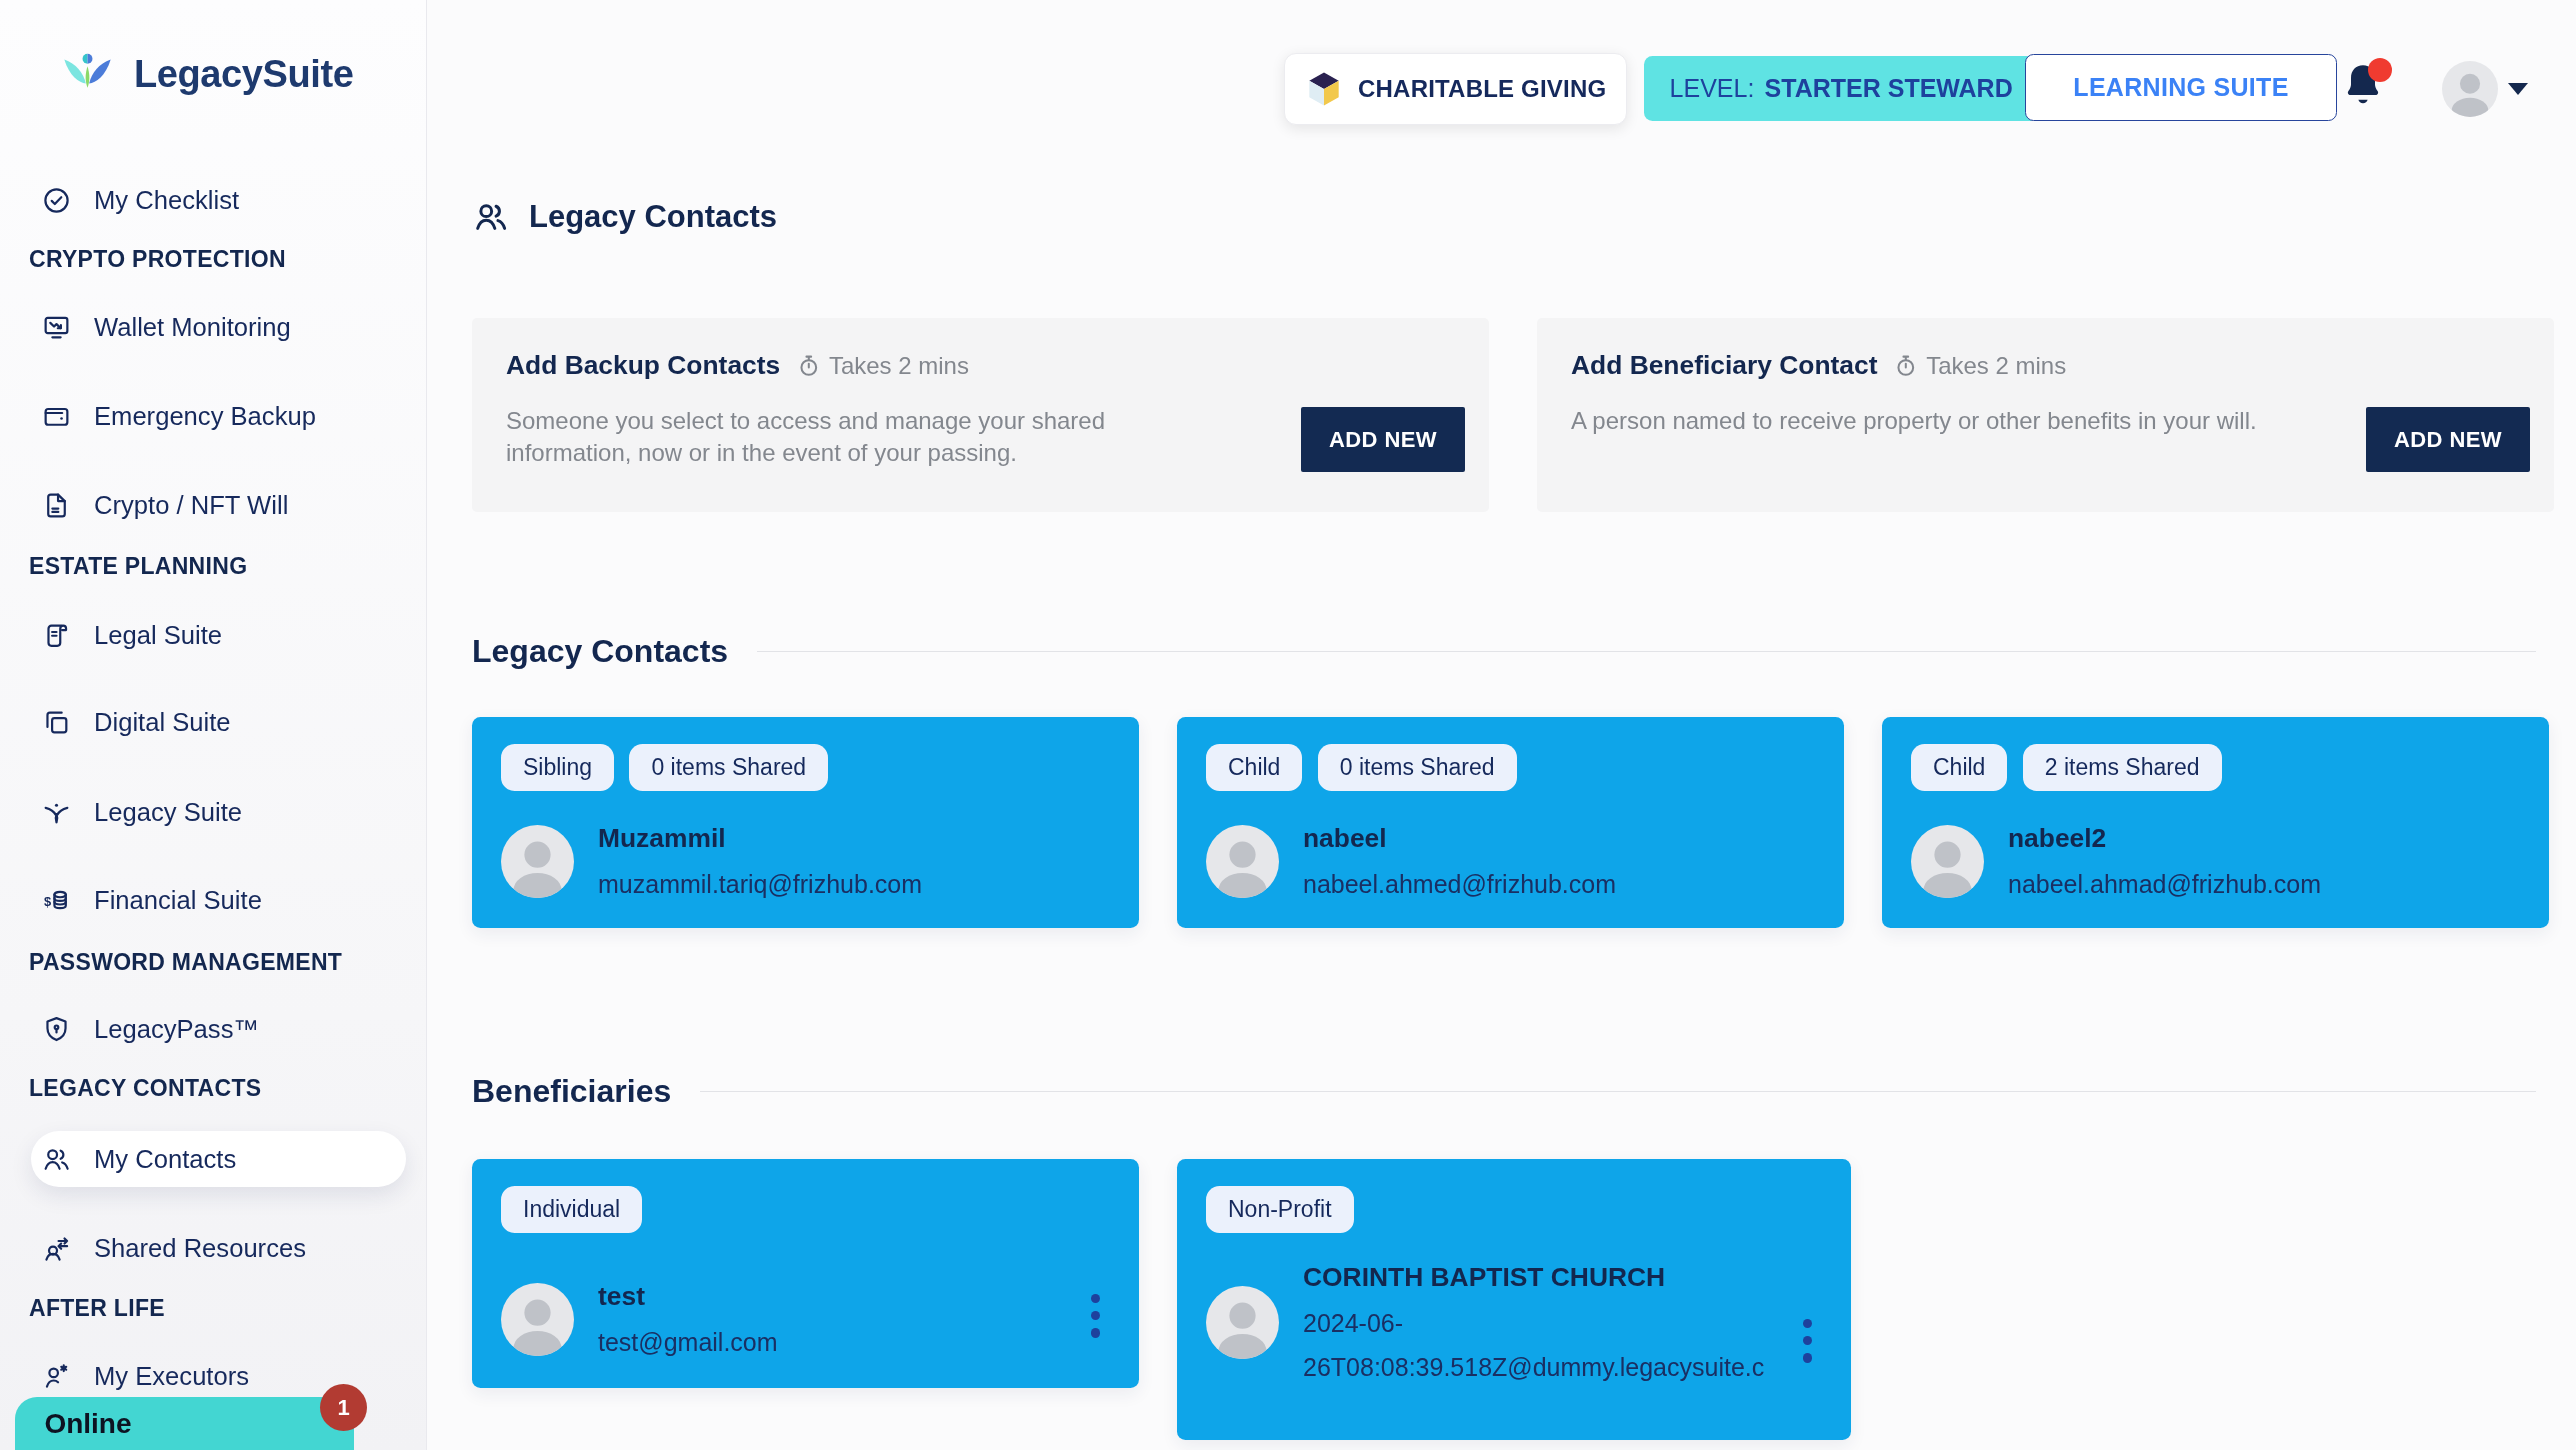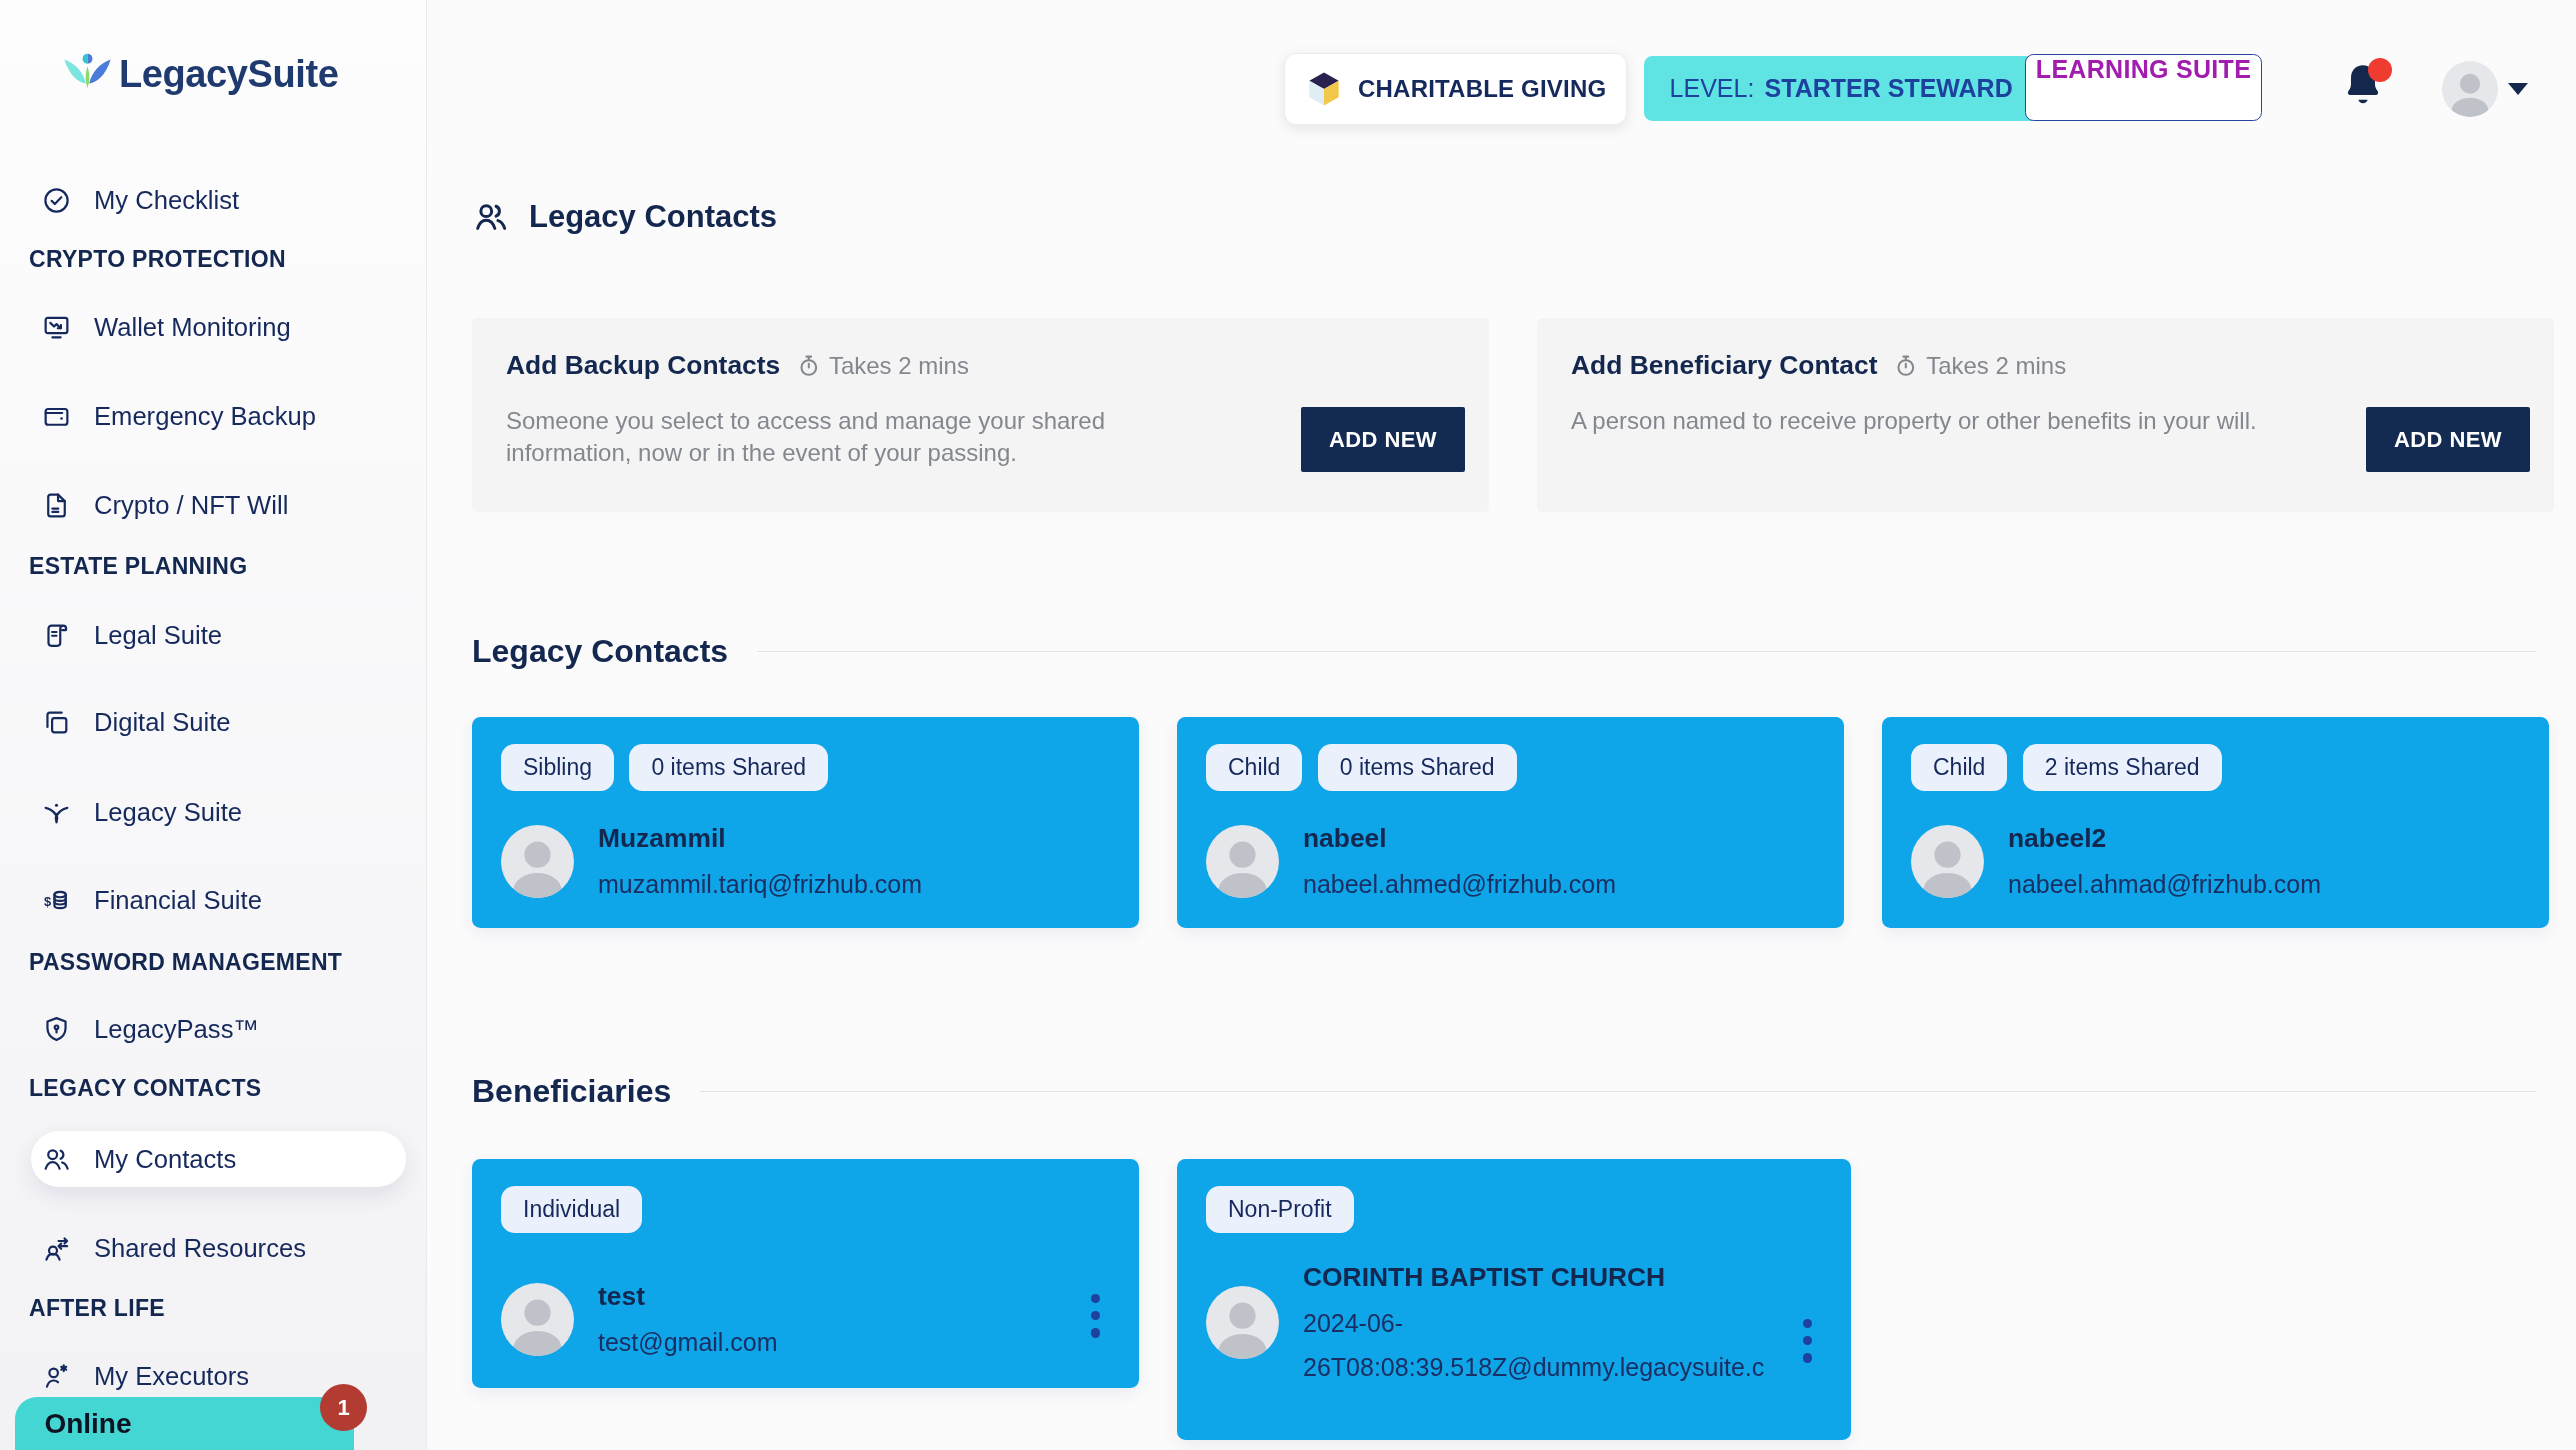--- a/index.html
+++ b/index.html
@@ -3,21 +3,21 @@
 <meta charset="utf-8">
 <style>
   html,body{margin:0;padding:0;}
   body{font-family:"Liberation Sans","DejaVu Sans",sans-serif;background:#fbfbfc;}
   .app{position:relative;width:2576px;height:1450px;background:#fbfbfc;overflow:hidden;color:#15295C;}
 
   
   .sidebar{position:absolute;left:0;top:0;width:426px;height:1450px;
     background:linear-gradient(180deg,#fdfdfe 0%,#f6f6f8 70%,#f2f2f5 100%);
     border-right:0.9px solid #e9e9ee;z-index:5;}
-  .logo{position:absolute;left:61px;top:48px;display:flex;align-items:center;gap:5px;}
+  .logo{position:absolute;left:61px;top:48px;display:flex;align-items:center;gap:20px;}
   .logo-text{font-size:38px;font-weight:800;color:#1E3A6E;letter-spacing:-0.4px;}
   .nav-item{position:absolute;left:0;width:426px;height:56px;display:flex;align-items:center;
     padding-left:41px;gap:22px;box-sizing:border-box;cursor:pointer;}
   .nav-item svg{width:31px;height:31px;flex:none;}
   .nlabel{font-size:25.6px;color:#16295C;white-space:nowrap;}
   .nav-section{position:absolute;left:29px;font-size:23px;font-weight:700;
     letter-spacing:0.3px;color:#13274F;white-space:nowrap;}
   .active-pill{position:absolute;left:31px;top:1131px;width:375px;height:56px;background:#fff;
     border-radius:28px;box-shadow:0 8.5px 22px rgba(25,40,90,.10);}
   .chat{position:absolute;left:15.4px;top:1397px;width:339px;height:53px;background:#43D6D2;
@@ -28,23 +28,23 @@
     justify-content:center;z-index:7;}
 
   
   .btn-charitable{position:absolute;left:1284px;top:53px;width:343px;height:72px;background:#fff;
     border:0.9px solid #ececf0;border-radius:12px;box-shadow:0 3.4px 13.6px rgba(0,0,0,.09);
     display:flex;align-items:center;justify-content:center;gap:15.4px;font-size:24px;font-weight:800;
     color:#15295C;letter-spacing:0.2px;cursor:pointer;box-sizing:border-box;}
   .badge-level{position:absolute;left:1644px;top:56px;height:65px;padding:0 25.6px;background:#5FE3E3;
     border-radius:8.5px;display:flex;align-items:center;gap:10.2px;font-size:25px;color:#1E419D;box-sizing:border-box;}
   .badge-level .lv-bold{font-weight:800;}
-  .btn-learning{position:absolute;left:2025px;top:54px;width:237px;height:67px;border:1.7px solid #27459C;
-    border-radius:8.5px;background:#fff;display:flex;justify-content:center;
-    font-size:25px;font-weight:600;color:#a21caf;letter-spacing:0.3px;box-sizing:border-box;cursor:pointer;}
+  .btn-learning{position:absolute;left:2025px;top:54px;width:312px;height:67px;border:1.7px solid #27459C;
+    border-radius:8.5px;background:#fff;display:flex;align-items:center;justify-content:center;
+    font-size:25px;font-weight:600;color:#3b82f6;letter-spacing:0.3px;box-sizing:border-box;cursor:pointer;}
   .bell{position:absolute;left:2339px;top:60px;width:48px;height:53px;cursor:pointer;}
   .bell svg{width:48px;height:53px;}
   .bell-dot{position:absolute;right:-5.1px;top:-1.7px;width:24px;height:24px;background:#F03B30;border-radius:50%;}
   .avatar-btn{position:absolute;left:2442px;top:61px;display:flex;align-items:center;gap:10.2px;cursor:pointer;}
   .chev{width:0;height:0;border-left:10.2px solid transparent;border-right:10.2px solid transparent;
     border-top:12.8px solid #14284E;}
 
   
   .page-title{position:absolute;left:472px;top:198px;display:flex;align-items:center;gap:19px;
     font-size:31px;font-weight:800;color:#13274F;}

